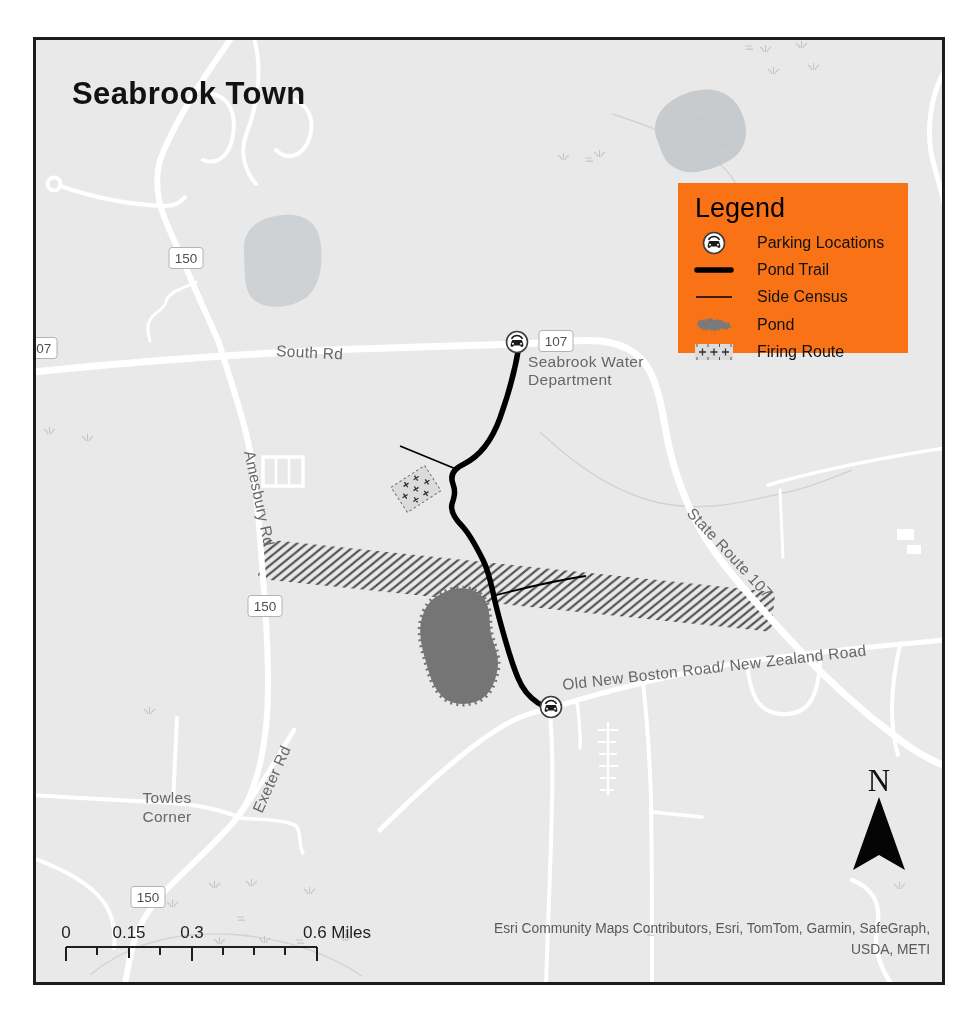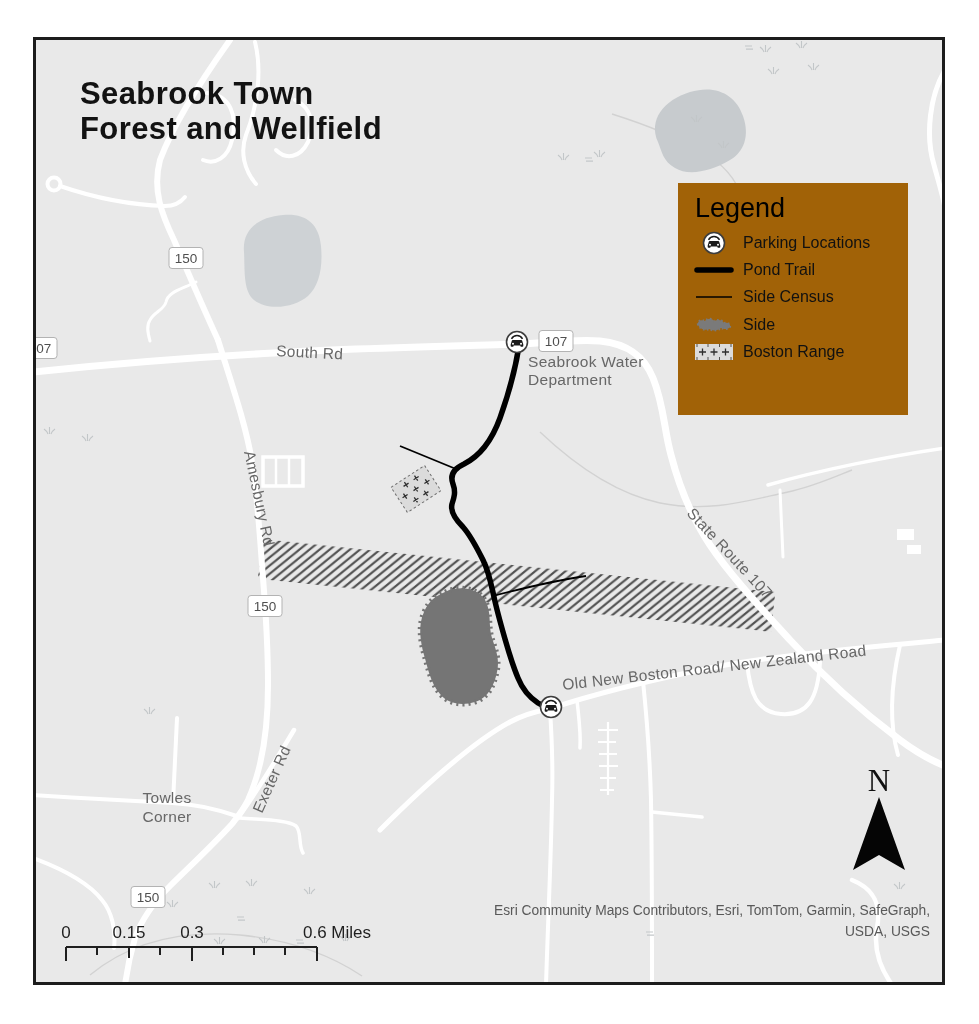--- a/index.html
+++ b/index.html
@@ -6,35 +6,35 @@
   body{
     width:979px;height:1024px;position:relative;background:#ffffff;
     font-family:"Liberation Sans", sans-serif;overflow:hidden;
   }
   .map-frame{
     position:absolute;left:33px;top:37px;width:912px;height:948px;
     box-sizing:border-box;border:3px solid #1c1c1c;background:#e9e9e9;overflow:hidden;
   }
   .map-canvas{position:absolute;left:0;top:0;display:block;}
   .map-title{
-    position:absolute;left:44px;top:36px;font-size:31px;font-weight:bold;
+    position:absolute;left:36px;top:36px;font-size:31px;font-weight:bold;
     line-height:35px;color:#121212;letter-spacing:.4px;white-space:nowrap;
   }
   .legend{
-    position:absolute;left:642px;top:143px;width:230px;height:232px;
-    background:#a16207;box-sizing:border-box;
+    position:absolute;left:642px;top:143px;width:230px;height:170px;
+    background:#f97316;box-sizing:border-box;
   }
   .legend-title{
     margin:11px 0 6px 17px;font-size:27px;font-weight:400;color:#000;line-height:29px;
   }
   .legend-row{display:flex;align-items:center;height:27.4px;}
   .legend-swatch{width:40px;margin-left:16px;display:flex;justify-content:center;align-items:center;flex:none;}
-  .legend-label{margin-left:9px;font-size:16px;color:#111;white-space:nowrap;}
+  .legend-label{margin-left:23px;font-size:16px;color:#111;white-space:nowrap;}
   .attribution{
-    position:absolute;right:12px;bottom:40px;text-align:right;
+    position:absolute;right:12px;bottom:22px;text-align:right;
     font-size:13.8px;line-height:20.5px;color:#595959;
   }
   .rl{fill:#676767;font-size:15.5px;letter-spacing:.3px;}
   .shield-text{fill:#4f4f4f;font-size:13.5px;text-anchor:middle;}
   .scale-text{fill:#1f1f1f;font-size:17px;}
 </style>
 </head>
 <body>
 
 <div class="map-frame">
@@ -194,21 +194,20 @@
       <path d="M 66,947 H 317 M 66,947 V 961 M 192,947 V 961 M 317,947 V 961 M 129,947 V 958 M 97,947 V 955 M 160,947 V 955 M 223,947 V 955 M 254,947 V 955 M 285,947 V 955" stroke="#1f1f1f" stroke-width="2" fill="none"></path>
       <text class="scale-text" x="66" y="938" text-anchor="middle">0</text>
       <text class="scale-text" x="129" y="938" text-anchor="middle">0.15</text>
       <text class="scale-text" x="192" y="938" text-anchor="middle">0.3</text>
       <text class="scale-text" x="303" y="938">0.6 Miles</text>
     </g>
   </svg>
 
   <div class="map-title">
     <div>Seabrook Town</div>
-    <div>Forest and Wellfield</div>
   </div>
 
   <div class="legend">
     <div class="legend-title">Legend</div>
 
     <div class="legend-row">
       <span class="legend-swatch">
         <svg width="26" height="26" viewBox="-13 -13 26 26">
           <circle r="10.5" fill="#ffffff" stroke="#3d3d3d" stroke-width="1.6"></circle>
           <path d="M -5.5,-3.2 A 6.3 6.3 0 0 1 5.5,-3.2" fill="none" stroke="#1a1a1a" stroke-width="1.5"></path>
@@ -237,34 +236,34 @@
       </span>
       <span class="legend-label">Side Census</span>
     </div>
 
     <div class="legend-row">
       <span class="legend-swatch">
         <svg width="38" height="18" viewBox="0 0 38 18">
           <path d="M 3,9 C 2,5 6,3 10,5 C 12,2 17,2 19,5 C 23,3 28,4 29,7 C 33,6 36,8 35,11 C 33,14 28,13 26,12 C 23,15 17,15 14,13 C 10,15 5,13 3,9 Z" fill="#7a7a7a" stroke="#7a7a7a" stroke-width="2" stroke-dasharray="1.5 2.5"></path>
         </svg>
       </span>
-      <span class="legend-label">Side</span>
+      <span class="legend-label">Pond</span>
     </div>
 
     <div class="legend-row">
       <span class="legend-swatch">
         <svg width="40" height="22" viewBox="0 0 40 22">
           <rect x="1" y="3" width="38" height="16" fill="#dcdcdc"></rect>
           <path d="M 5,11 h7 M 8.5,7.5 v7 M 16.5,11 h7 M 20,7.5 v7 M 28,11 h7 M 31.5,7.5 v7" stroke="#2e2e2e" stroke-width="1.3" fill="none"></path>
           <path d="M 3,3 v3 M 14,3 v3 M 25.5,3 v3 M 37,3 v3 M 3,16 v3 M 14,16 v3 M 25.5,16 v3 M 37,16 v3" stroke="#555" stroke-width="1" fill="none"></path>
         </svg>
       </span>
-      <span class="legend-label">Boston Range</span>
+      <span class="legend-label">Firing Route</span>
     </div>
 
   </div>
 
   <div class="attribution">
     <span style="display:block">Esri Community Maps Contributors, Esri, TomTom, Garmin, SafeGraph,</span>
-    <span style="display:block">USDA, USGS</span>
+    <span style="display:block">USDA, METI</span>
   </div>
 
 </div>
 
 </body></html>

